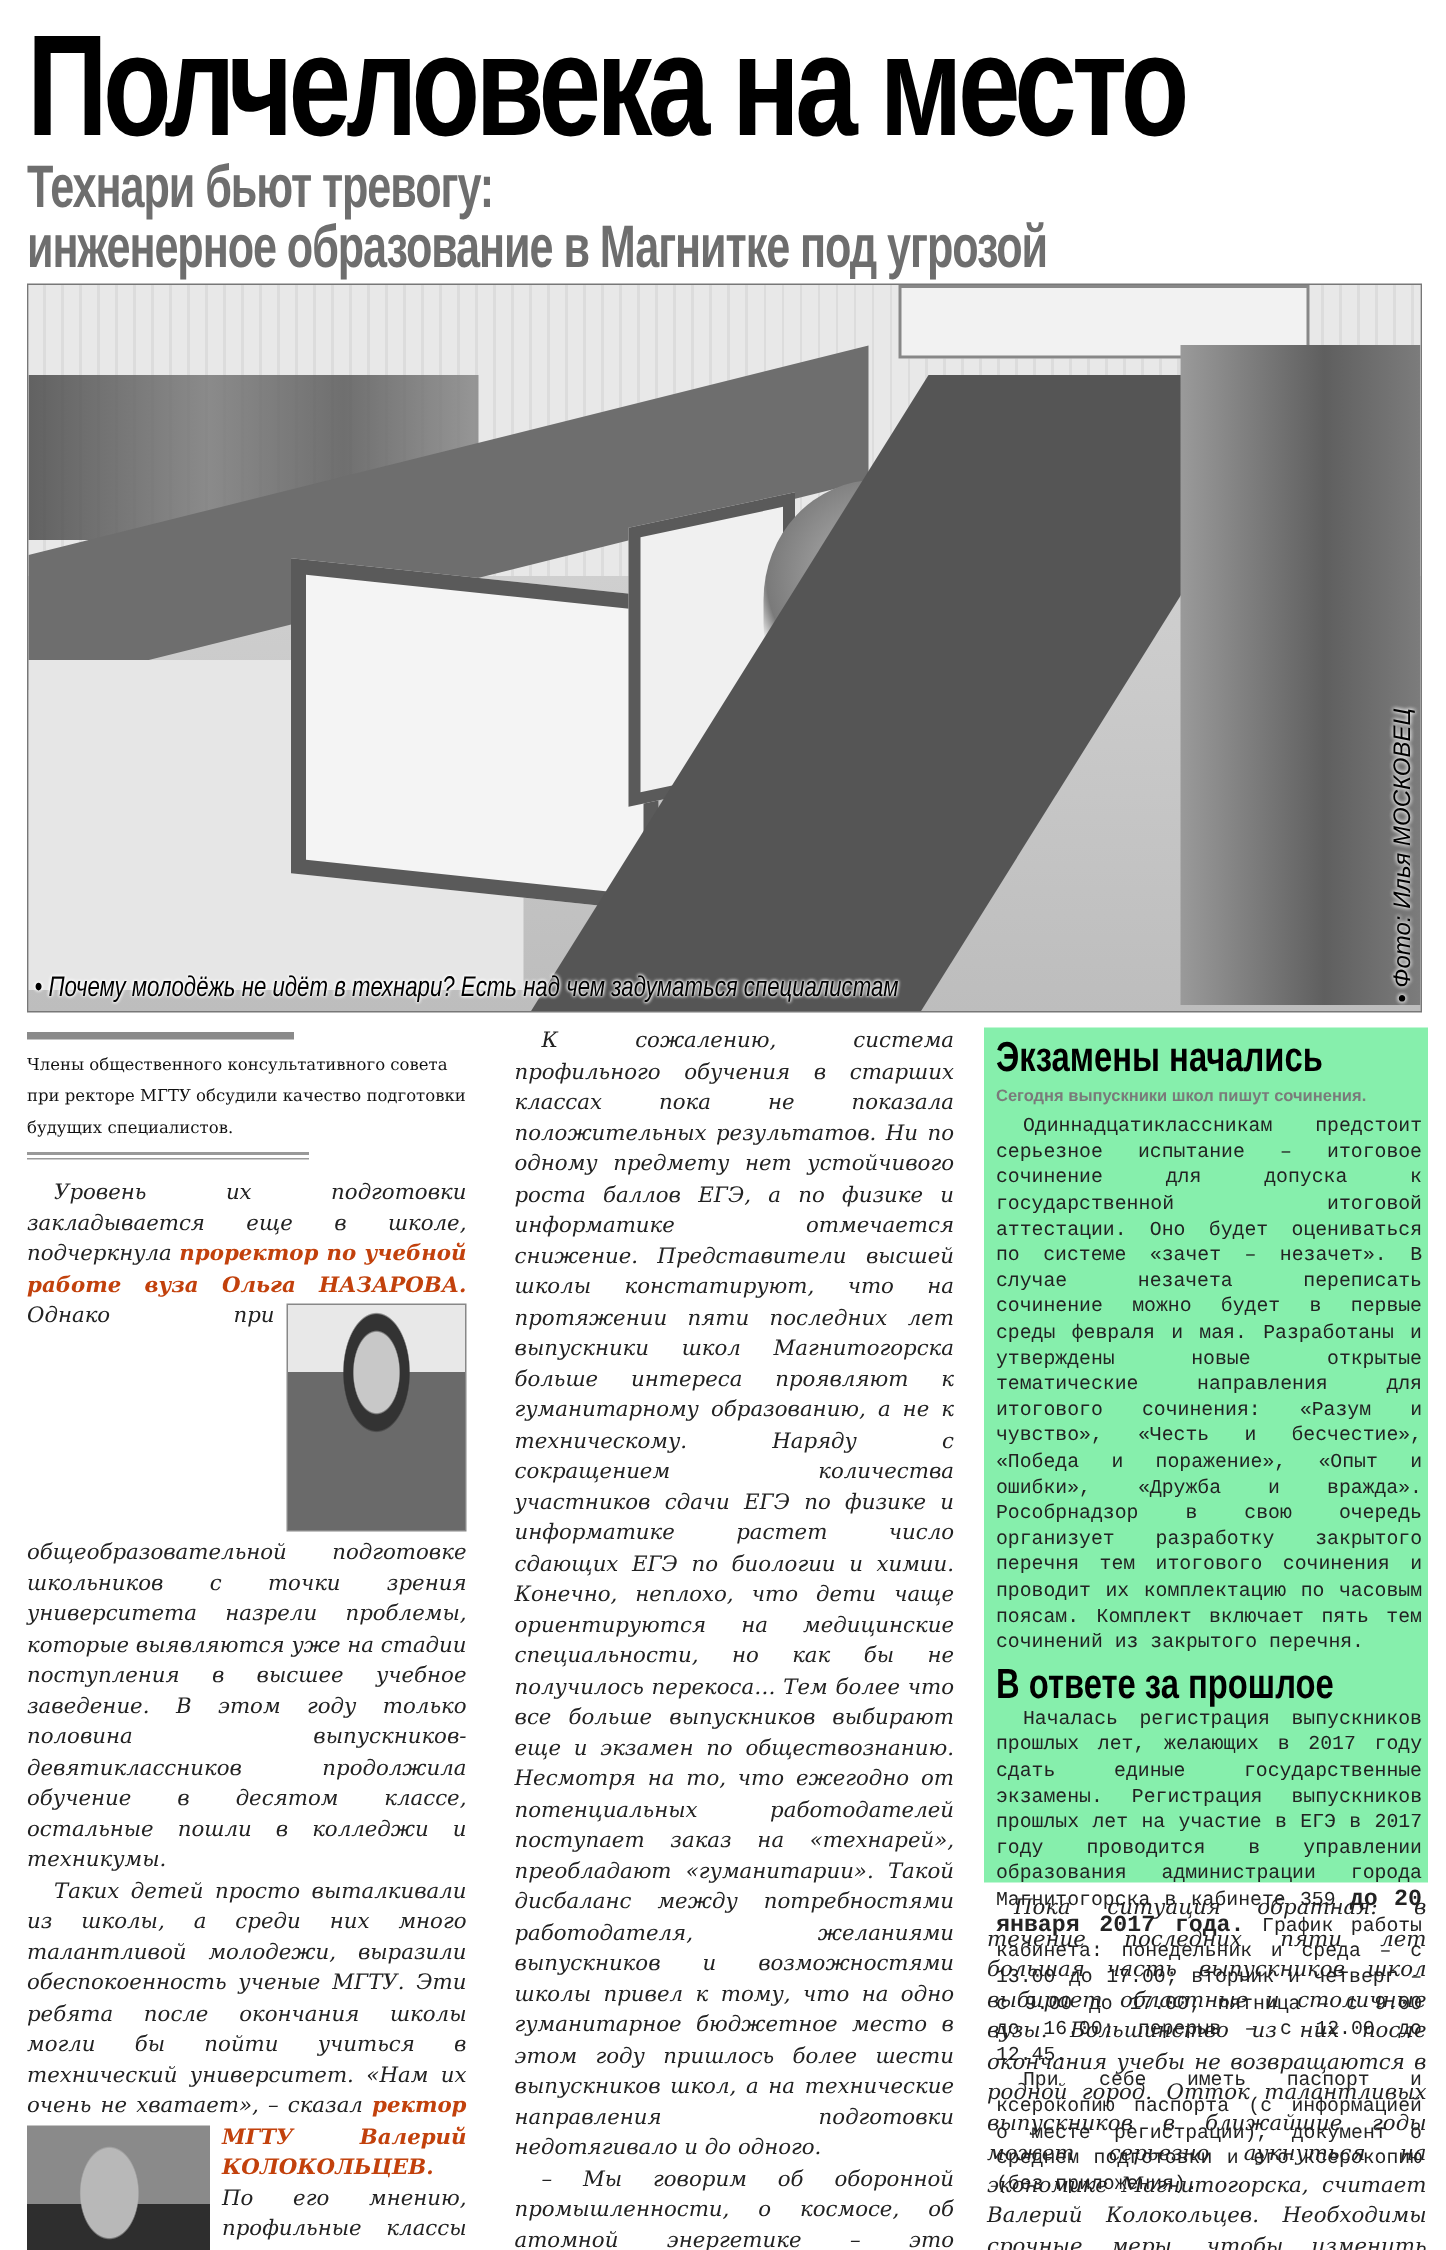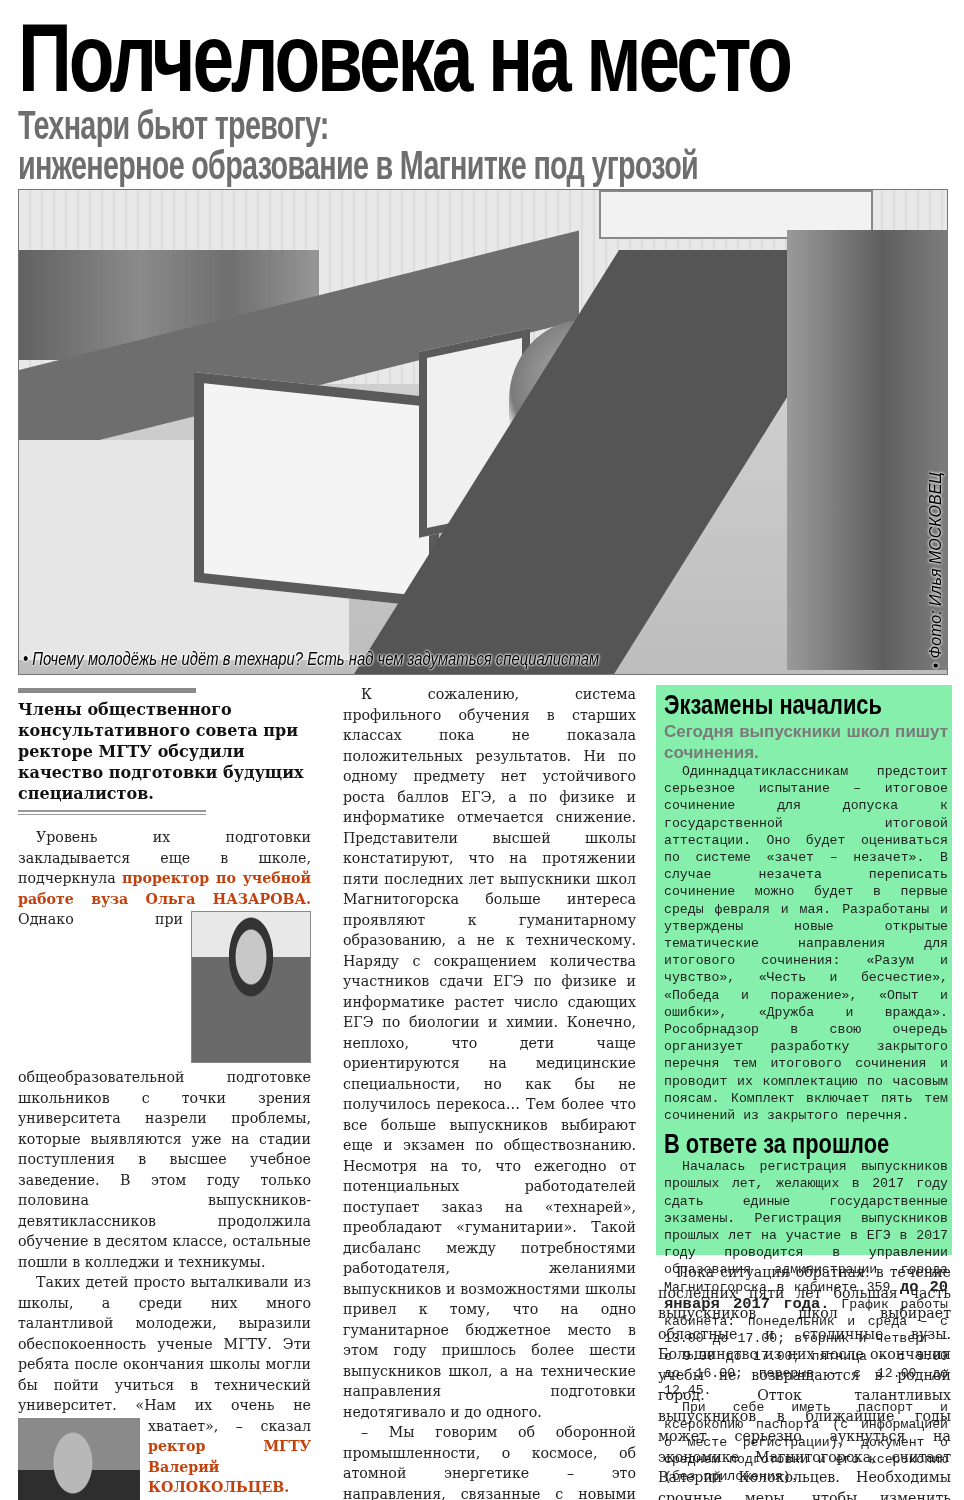--- a/index.html
+++ b/index.html
@@ -48,44 +48,44 @@
     transform: scaleX(0.78); transform-origin: left bottom; white-space: nowrap;
     text-shadow: 0 0 3px #fff, 0 0 3px #fff, 0 0 2px #fff;
   }
   .photo .credit {
     position:absolute; right:2px; bottom:6px; writing-mode: vertical-rl; transform: rotate(180deg);
     font-family: "Liberation Sans", sans-serif; font-style: italic; font-size: 16px; color:#000;
     text-shadow: 0 0 3px #fff, 0 0 3px #fff;
   }
 
   .col { position:absolute; font-family: "DejaVu Serif", serif; font-size: 14.2px; line-height: 20.5px; color:#222; text-align: justify; }
-  .col p { margin: 0; text-indent: 18px; }
+  .col p { margin: 0; text-indent: 18px; font-style: italic; }
   .col b { color:#c2410c; }
   .col1 { left: 18px; top: 688px; width: 293px; }
   .col2 { left: 343px; top: 684px; width: 293px; }
   .col3b { left: 658px; top: 1262px; width: 293px; }
 
   .lead-rule-top { height: 5px; background:#8a8a8a; width: 178px; margin-bottom: 6px; }
-  .lead { font-family: "DejaVu Serif", serif; font-weight: bold; font-size: 16px; line-height: 21px; color:#111; text-align: left; }
+  .lead { font-family: "DejaVu Serif", serif; font-weight: normal; font-size: 11px; line-height: 21px; color:#111; text-align: left; }
   .lead-rule-bottom { height: 2px; border-top: 2px solid #999; border-bottom: 1px solid #999; width: 188px; margin: 6px 0 12px 0; }
 
   .float-photo { float: right; margin: 2px 0 4px 8px; border: 1px solid #888; overflow: hidden; }
   .fp1 { width: 118px; height: 150px;
     background: radial-gradient(ellipse at 50% 30%, #c8c8c8 0 18%, #333 19% 26%, transparent 27%),
                 linear-gradient(180deg, #e8e8e8 0 30%, #6a6a6a 30% 100%); }
   .fp2 { float:left; margin: 2px 8px 4px 0; width: 122px; height: 150px;
     background: radial-gradient(ellipse at 45% 30%, #b8b8b8 0 20%, transparent 21%),
                 linear-gradient(180deg, #8a8a8a 0 35%, #2e2e2e 35% 100%); }
 
   .sidebar { position:absolute; left: 656px; top: 685px; width: 296px; height: 570px; background:#86efac; padding: 0; }
   .sidebar .inner { padding: 4px 4px 0 8px; font-family: "Liberation Sans", sans-serif; font-size: 13.2px; line-height: 17.2px; color:#222; text-align: justify; }
   .sidebar p { margin:0; text-indent: 18px; font-family: Liberation Mono, monospace; }
   .sb-title { font-family: "Liberation Sans", sans-serif; font-weight: bold; font-size: 28px; line-height: 28px; color:#000;
     transform: scaleX(0.78); transform-origin: left top; white-space: nowrap; margin: 2px 0 0 0; height: 28px; }
-  .sb-sub { font-family: "Liberation Sans", sans-serif; font-weight: bold; font-size: 17px; line-height: 21px; color:#7a7a7a; margin-top: 2px; }
+  .sb-sub { font-family: "Liberation Sans", sans-serif; font-weight: bold; font-size: 11px; line-height: 21px; color:#7a7a7a; margin-top: 2px; }
   .sb-title2 { margin-top: 6px; }
 </style>
 </head>
 <body>
 
 <div class="headline">Полчеловека на место</div>
 <div class="subhead l1">Технари бьют тревогу:</div>
 <div class="subhead l2">инженерное образование в Магнитке под угрозой</div>
 
 <div class="photo">

